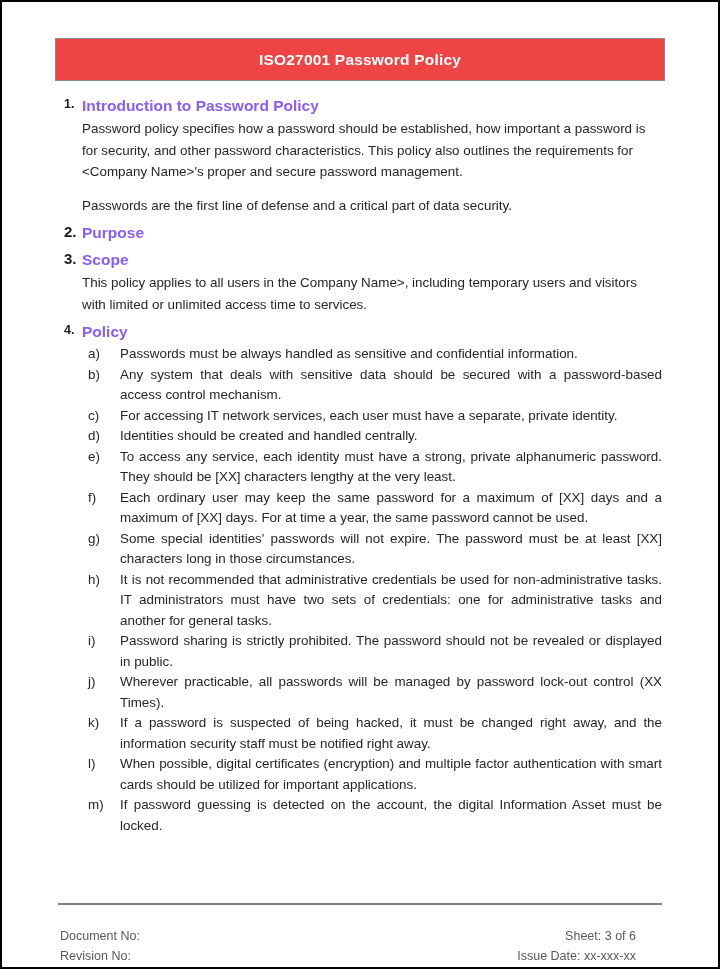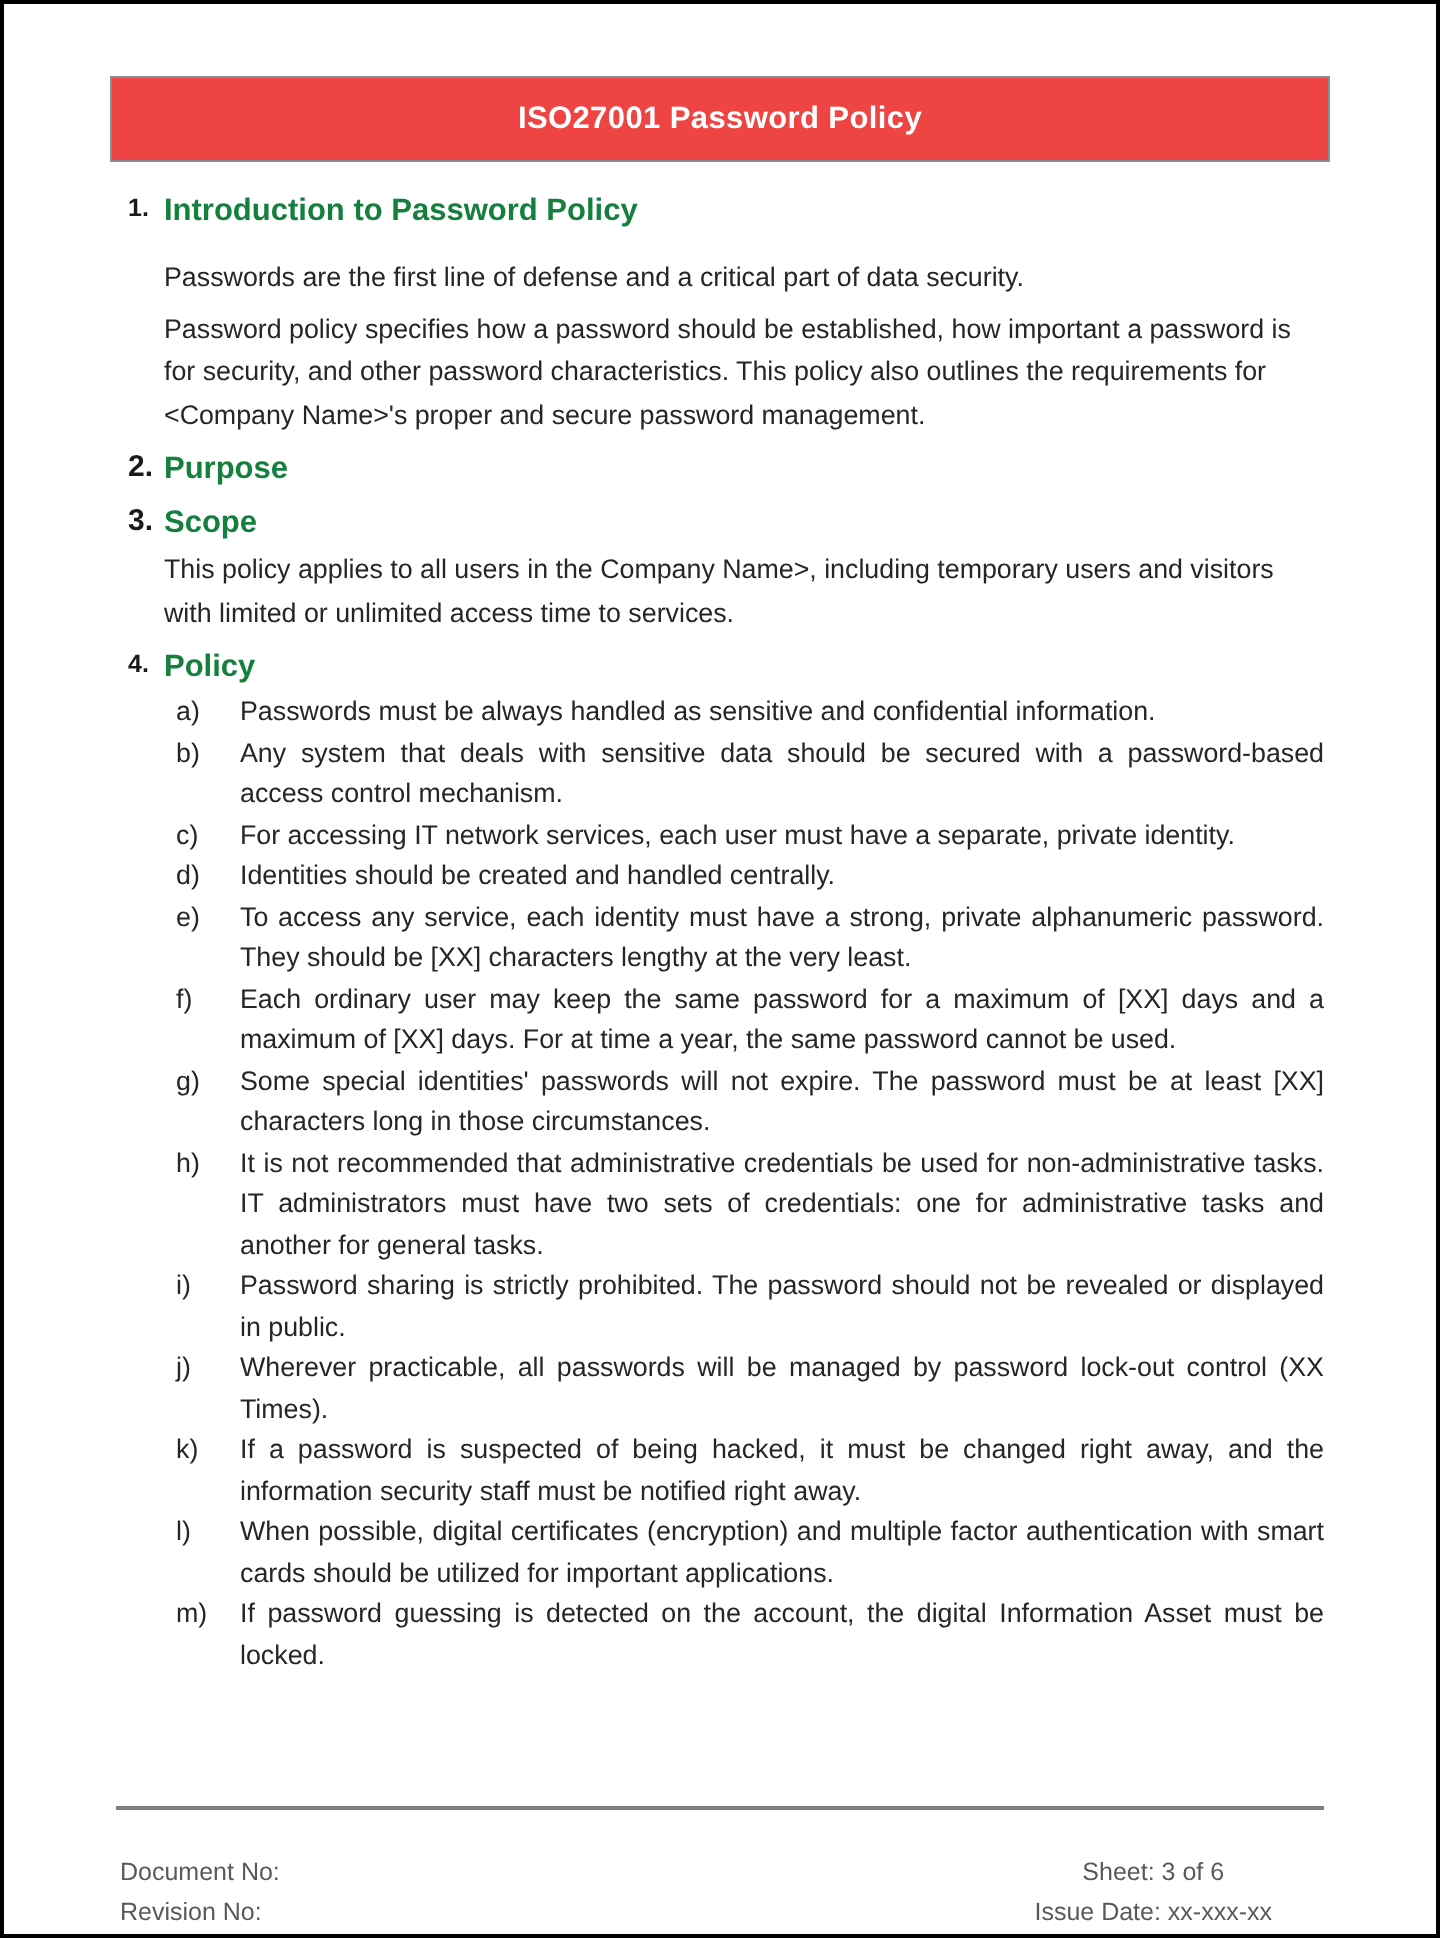--- a/index.html
+++ b/index.html
@@ -44,21 +44,21 @@
     left: 0;
     bottom: 1px;
     font-weight: bold;
     font-size: 15px;
     color: #1a1a1a;
   }
   .sec-num.num-sm { font-size: 12.5px; }
   .sec-title {
     font-weight: bold;
     font-size: 15.5px;
-    color: #15803d;
+    color: #8b5cf6;
   }
   .para {
     margin: 0 0 4px 18px;
     font-size: 13.4px;
     line-height: 21.5px;
     text-align: left;
   }
   .policy-list { margin-top: 2px; }
   .policy-item {
     position: relative;
@@ -85,38 +85,38 @@
     top: 901px;
     border-top: 2px solid #808080;
     padding-top: 21px;
     display: flex;
     justify-content: space-between;
     color: #595959;
     font-size: 12.5px;
     line-height: 20px;
   }
   .footer-left { text-align: left; padding-left: 2px; }
-  .footer-right { text-align: center; padding-right: 26px; }
+  .footer-right { text-align: right; padding-right: 26px; }
 </style>
 </head>
 <body>
 
 <div class="banner">
   <span class="banner-title">ISO27001 Password Policy</span>
 </div>
 
 <div class="content">
 
   <div class="section">
     <div class="sec-head">
       <span class="sec-num num-sm">1.</span>
       <span class="sec-title">Introduction to Password Policy</span>
     </div>
+    <p class="para">Password policy specifies how a password should be established, how important a password is for security, and other password characteristics. This policy also outlines the requirements for &lt;Company Name&gt;'s proper and secure password management.</p>
     <p class="para" style="margin-top:12px;">Passwords are the first line of defense and a critical part of data security.</p>
-    <p class="para">Password policy specifies how a password should be established, how important a password is for security, and other password characteristics. This policy also outlines the requirements for &lt;Company Name&gt;'s proper and secure password management.</p>
   </div>
 
   <div class="section">
     <div class="sec-head">
       <span class="sec-num">2.</span>
       <span class="sec-title">Purpose</span>
     </div>
   </div>
 
   <div class="section">

